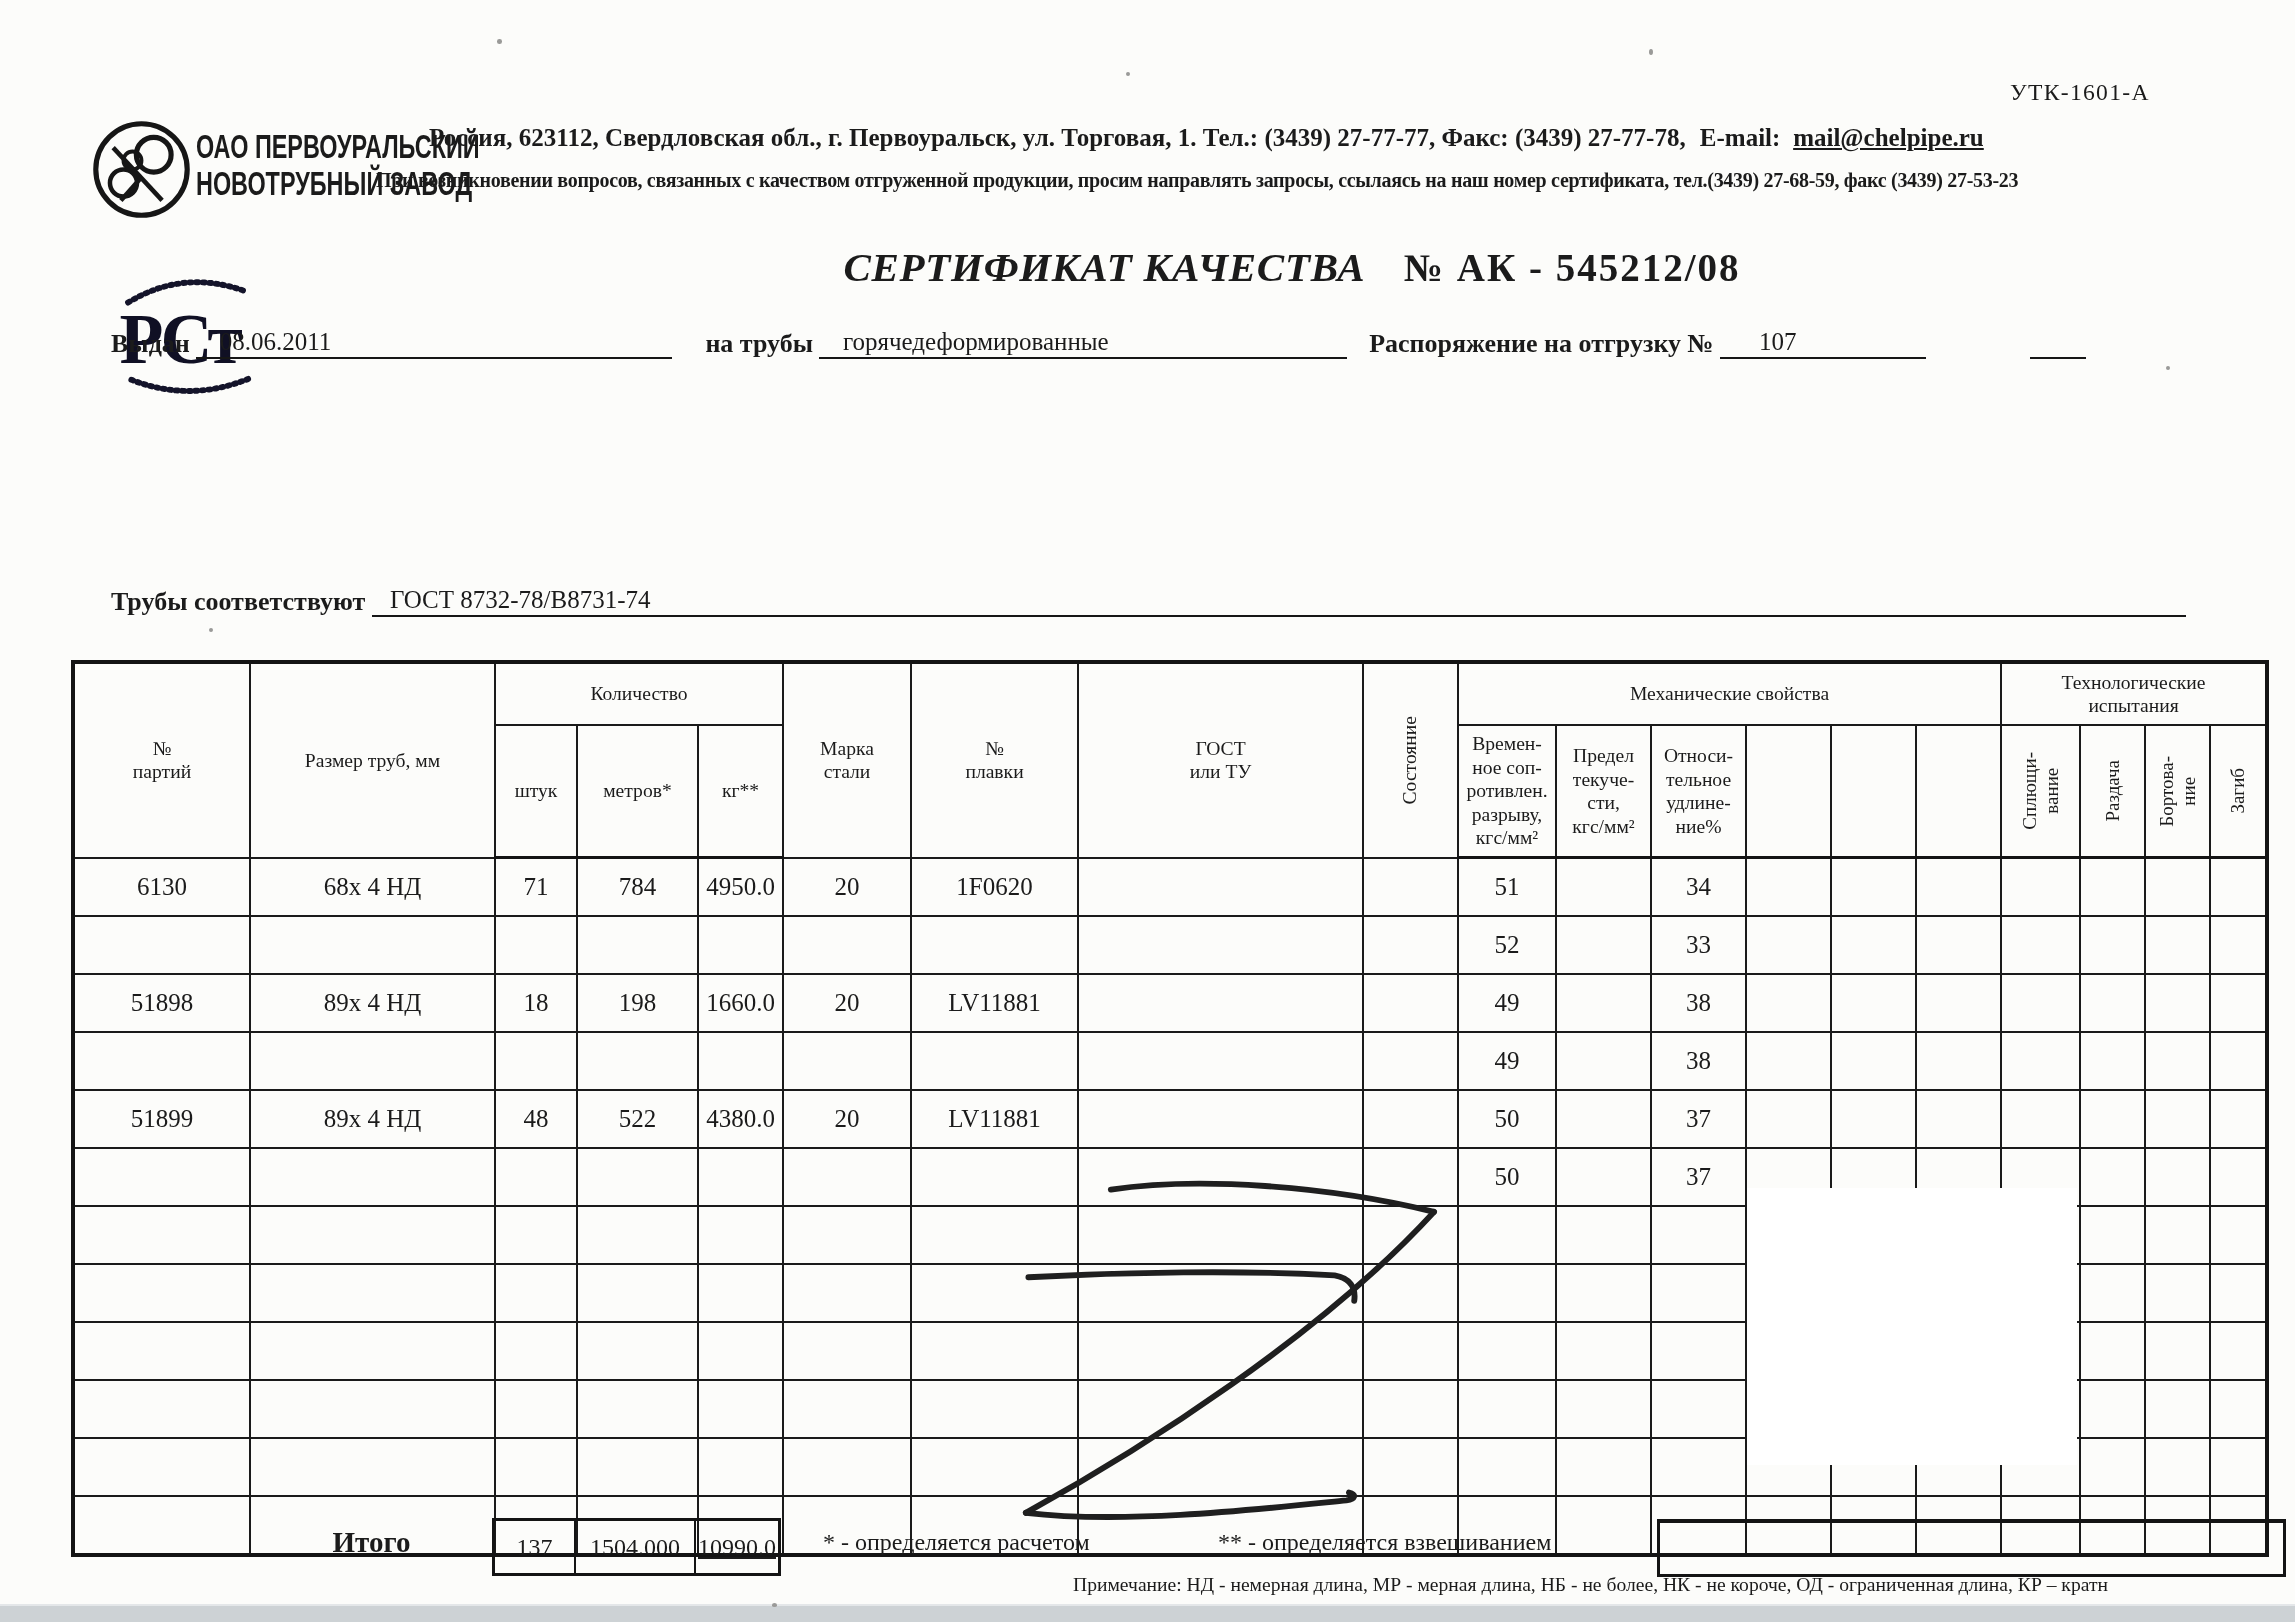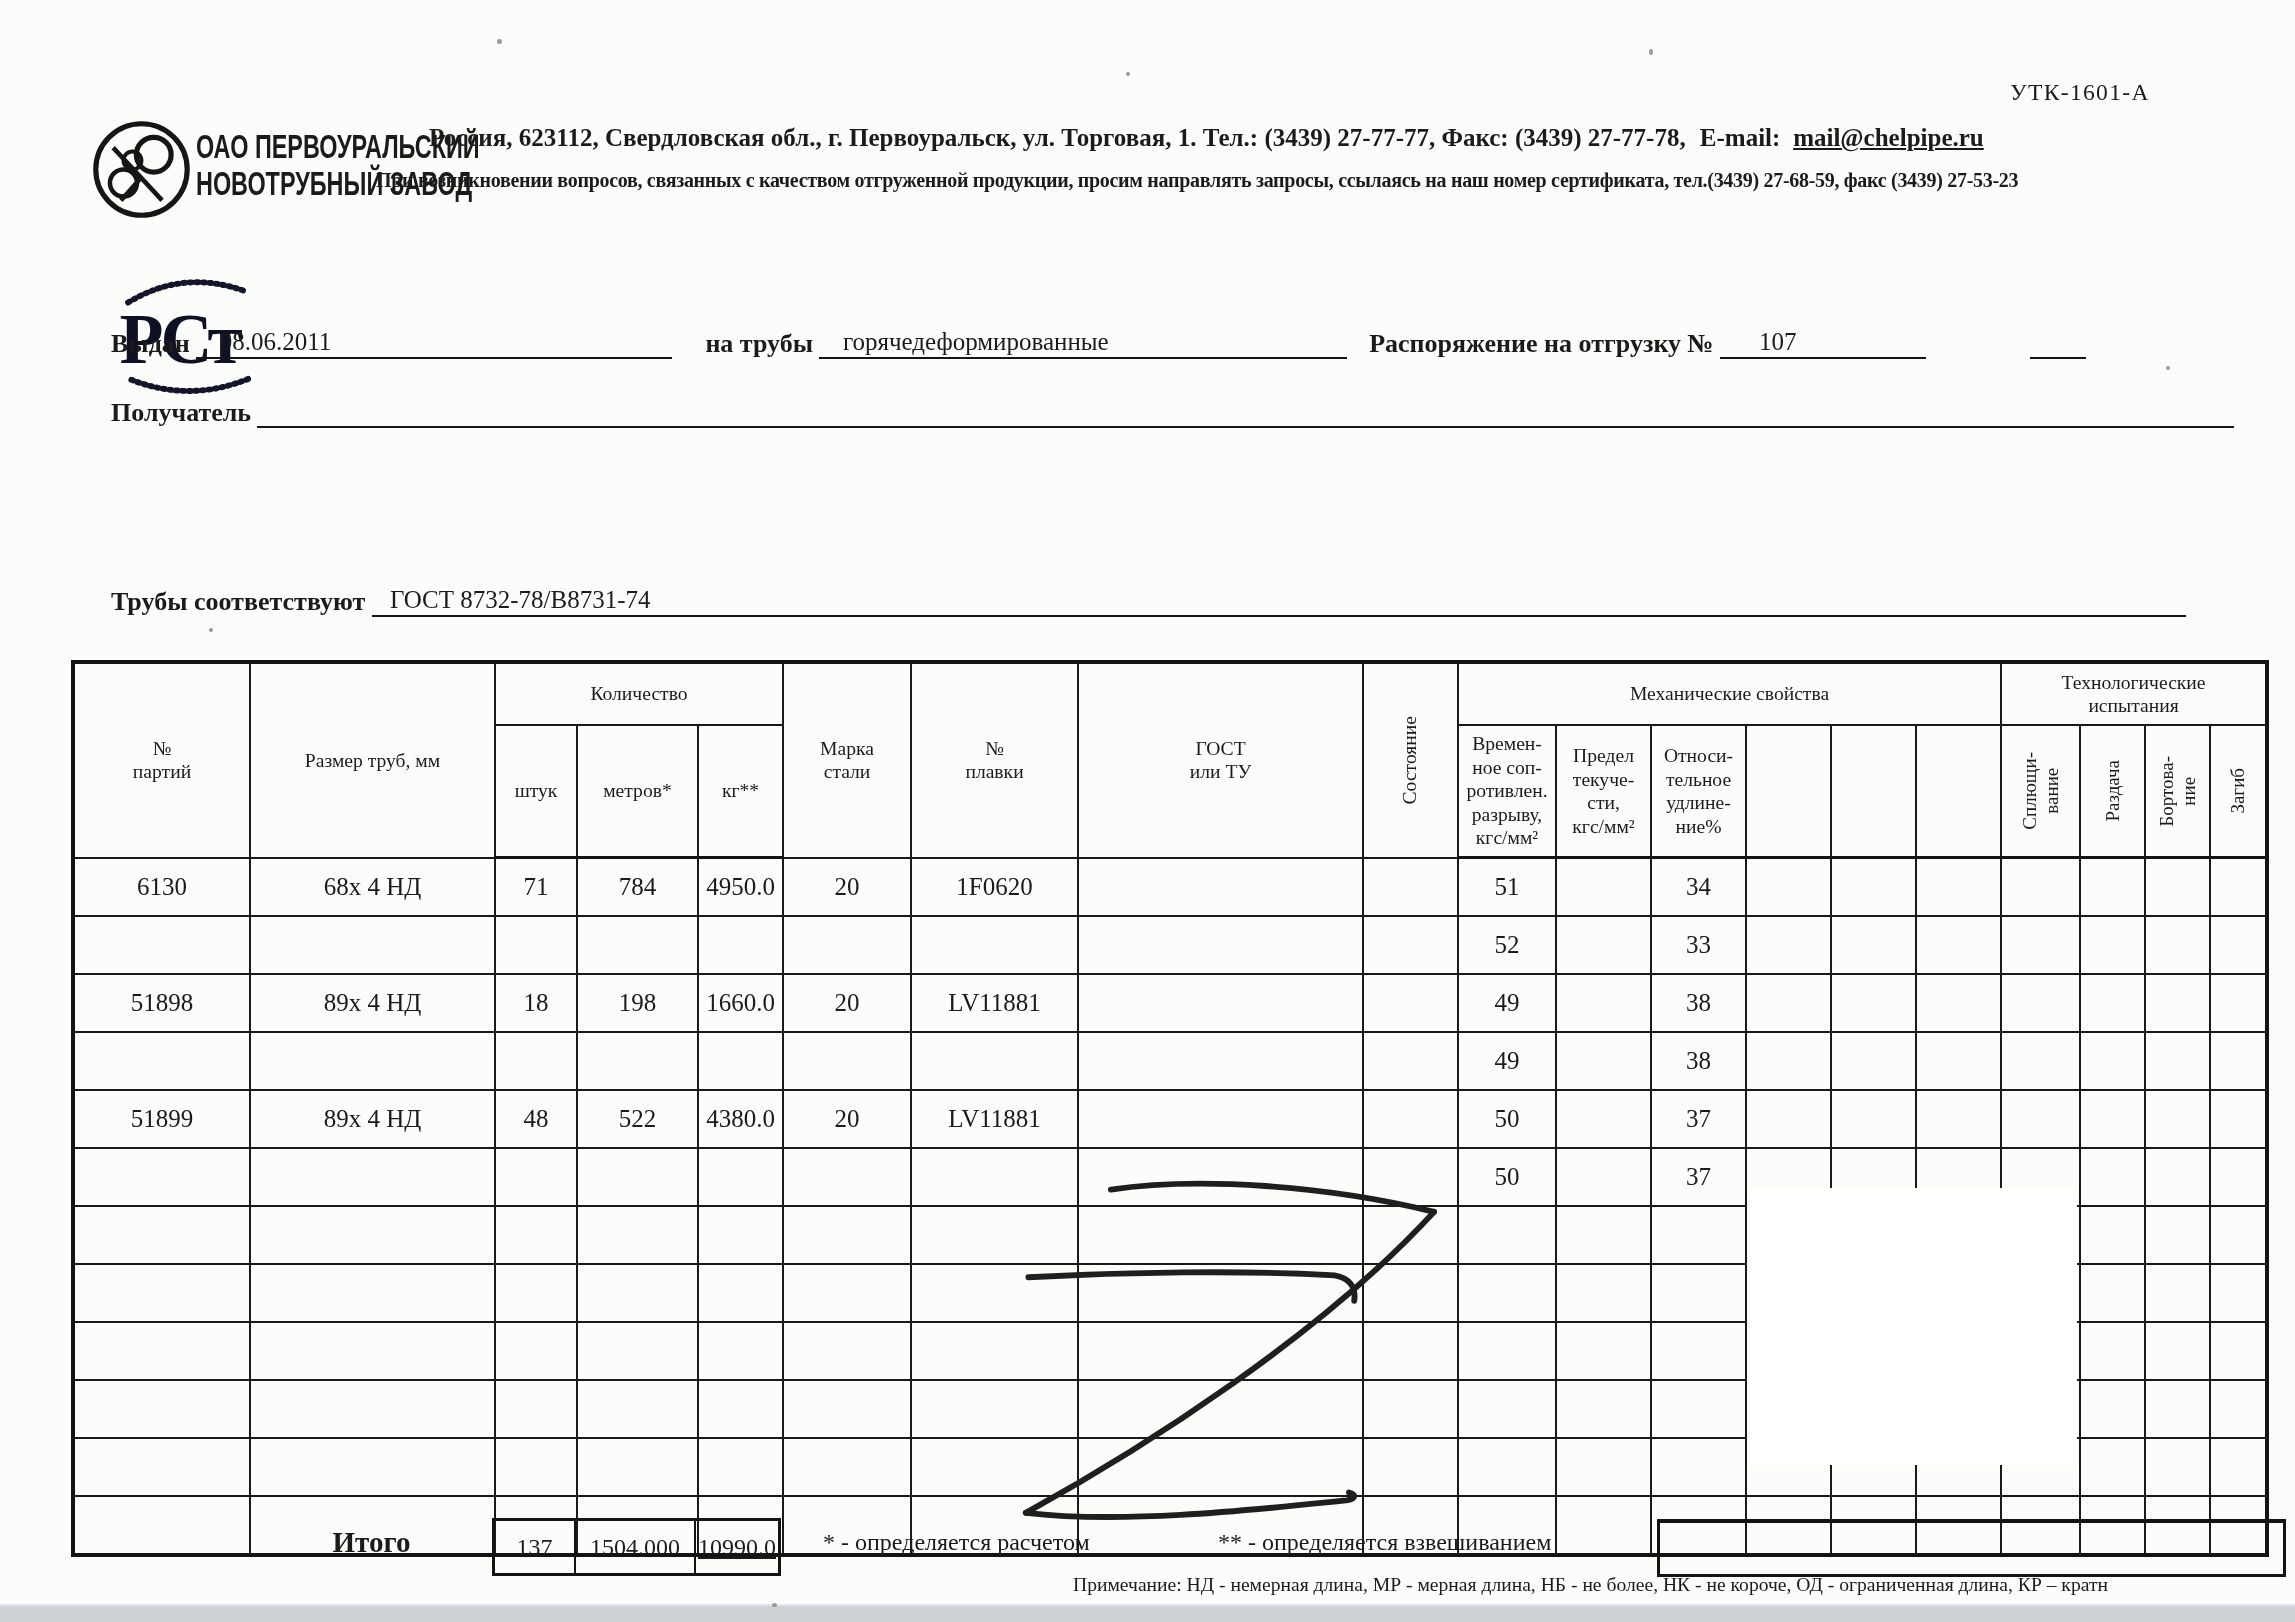--- a/index.html
+++ b/index.html
@@ -91,35 +91,35 @@
   </div>
 
   <div class="notice">При возникновении вопросов, связанных с качеством отгруженной продукции, просим направлять запросы, ссылаясь на наш номер сертификата, тел.(3439) 27-68-59, факс (3439) 27-53-23</div>
 
   <svg class="stamp" width="203" height="144" viewBox="0 0 310 220">
     <path d="M55 62 Q 140 10 235 45" fill="none" stroke="#14142a" stroke-width="9" stroke-dasharray="3 7" stroke-linecap="round"></path>
     <path d="M60 180 Q 150 215 240 178" fill="none" stroke="#14142a" stroke-width="9" stroke-dasharray="3 7" stroke-linecap="round"></path>
     <text x="42" y="155" font-family="Liberation Serif, serif" font-size="110" font-weight="bold" fill="#101024" letter-spacing="-6">РСт</text>
   </svg>
 
+  <div class="title-row">
+    <span class="title-main">СЕРТИФИКАТ КАЧЕСТВА</span>
+    <span class="title-num">№  АК -  545212/08</span>
+  </div>
 
   <div class="fline" style="left:111px;top:328px;">
     <span class="flabel">Выдан</span>
     <span class="uval" style="width:452px;">08.06.2011</span>
     <span class="flabel" style="margin-left:27.5px;">на трубы</span>
     <span class="uval" style="width:504px;">горячедеформированные</span>
     <span class="flabel" style="margin-left:16px;">Распоряжение на отгрузку №</span>
     <span class="uval" style="width:167px;padding-left:39px;">107</span>
     <span class="useg" style="width:56px;margin-left:98px;"></span>
   </div>
 
-  <div class="fline" style="left:111px;top:398px;">
-    <span class="flabel">Получатель</span>
-    <span class="uval" style="width:1953px;"></span>
-  </div>
 
 
 
   <div class="fline" style="left:111px;top:586px;">
     <span class="flabel">Трубы соответствуют</span>
     <span class="uval" style="width:1796px;padding-left:18.3px;">ГОСТ 8732-78/В8731-74</span>
   </div>
 
   <table class="doc-table">
     <colgroup>

